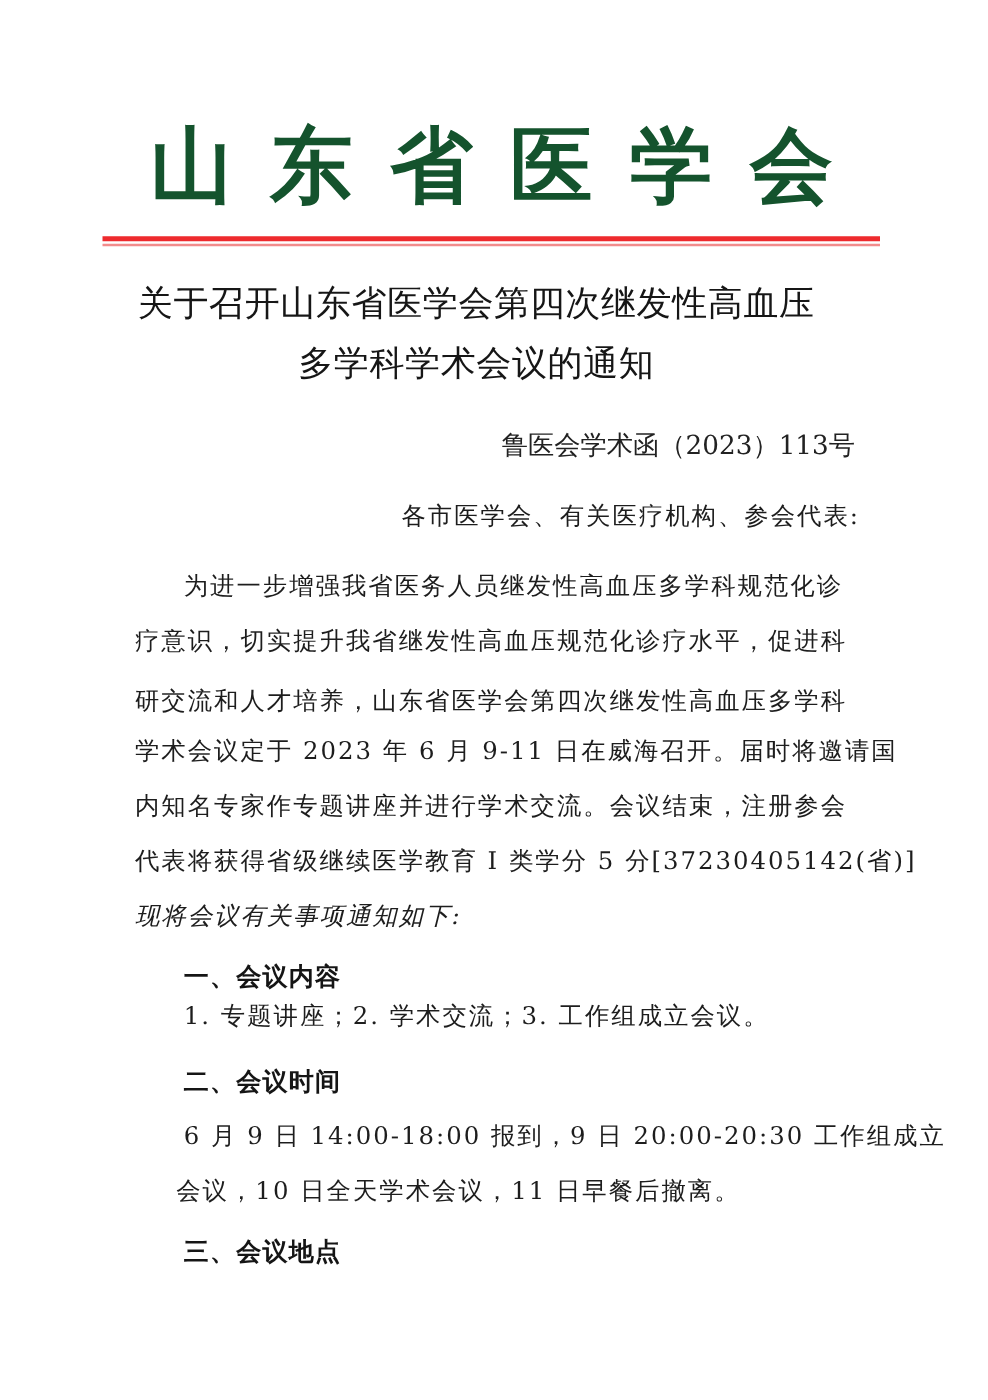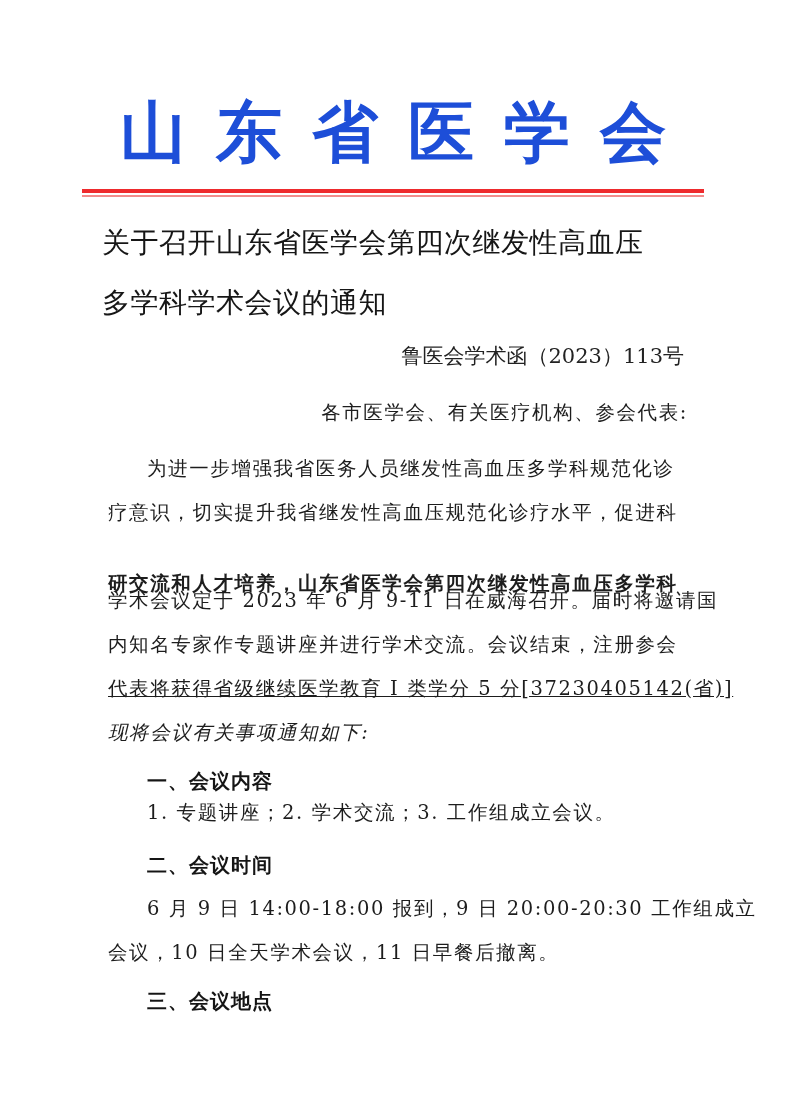--- a/index.html
+++ b/index.html
@@ -19,21 +19,21 @@
       position: absolute;
       left: 82px;
       top: 92px;
       width: 622px;
       text-align: center;
       font-family: "DejaVu Serif", "Liberation Serif", serif;
       font-weight: bold;
       font-size: 66px;
       line-height: 80px;
       letter-spacing: 30px;
-      color: #1d4ed8;
+      color: #14532d;
       padding-left: 30px;
       box-sizing: border-box;
     }
     .rule-thick {
       position: absolute;
       left: 82px;
       top: 189px;
       width: 622px;
       height: 4px;
       background: #ee2a2d;
@@ -41,29 +41,30 @@
     .rule-thin {
       position: absolute;
       left: 82px;
       top: 195px;
       width: 622px;
       height: 2px;
       background: #f28c8c;
     }
     .title {
       position: absolute;
-      left: 102px;
+      left: 76px;
       width: 610px;
+      text-align: center;
       font-family: "DejaVu Sans", "Liberation Sans", sans-serif;
       font-size: 28px;
       color: #161616;
       letter-spacing: 0.5px;
     }
     .title.l1 { top: 224px; }
-    .title.l2 { top: 272px; margin-top: 12px; }
+    .title.l2 { top: 272px; }
     .docnum {
       position: absolute;
       right: 106px;
       top: 342px;
       font-size: 21px;
       color: #222;
       font-family: "DejaVu Serif", "Liberation Serif", serif;
     }
     .line {
       position: absolute;
@@ -98,26 +99,26 @@
 
 <div class="title l1">关于召开山东省医学会第四次继发性高血压</div>
 <div class="title l2">多学科学术会议的通知</div>
 
 <div class="docnum">鲁医会学术函（2023）113号</div>
 
 <div class="line" style="top:400px;text-align:right;">各市医学会、有关医疗机构、参会代表:</div>
 
 <div class="line indent" style="top:456px;">为进一步增强我省医务人员继发性高血压多学科规范化诊</div>
 <div class="line" style="top:500px;">疗意识，切实提升我省继发性高血压规范化诊疗水平，促进科</div>
-<div class="line" style="top:571px;font-weight:bold;">研交流和人才培养，山东省医学会第四次继发性高血压多学科</div>
+<div class="line" style="top:548px;">研交流和人才培养，山东省医学会第四次继发性高血压多学科</div>
 <div class="line" style="top:588px;">学术会议定于 2023 年 6 月 9-11 日在威海召开。届时将邀请国</div>
 <div class="line" style="top:632px;">内知名专家作专题讲座并进行学术交流。会议结束，注册参会</div>
-<div class="line" style="top:676px;text-decoration:underline;">代表将获得省级继续医学教育 I 类学分 5 分[37230405142(省)]</div>
+<div class="line" style="top:676px;">代表将获得省级继续医学教育 I 类学分 5 分[37230405142(省)]</div>
 <div class="line" style="top:720px;font-style:italic;">现将会议有关事项通知如下:</div>
 
 <div class="heading" style="top:768px;">一、会议内容</div>
 <div class="line indent" style="top:800px;">1. 专题讲座；2. 学术交流；3. 工作组成立会议。</div>
 
 <div class="heading" style="top:852px;">二、会议时间</div>
 <div class="line indent" style="top:896px;">6 月 9 日 14:00-18:00 报到，9 日 20:00-20:30 工作组成立</div>
-<div class="line" style="top:940px;">会议，10 日全天学术会议，11 日早餐后撤离。</div>
+<div class="line" style="top:940px;margin-left:33px;">会议，10 日全天学术会议，11 日早餐后撤离。</div>
 
 <div class="heading" style="top:988px;">三、会议地点</div>
 
 </body></html>

